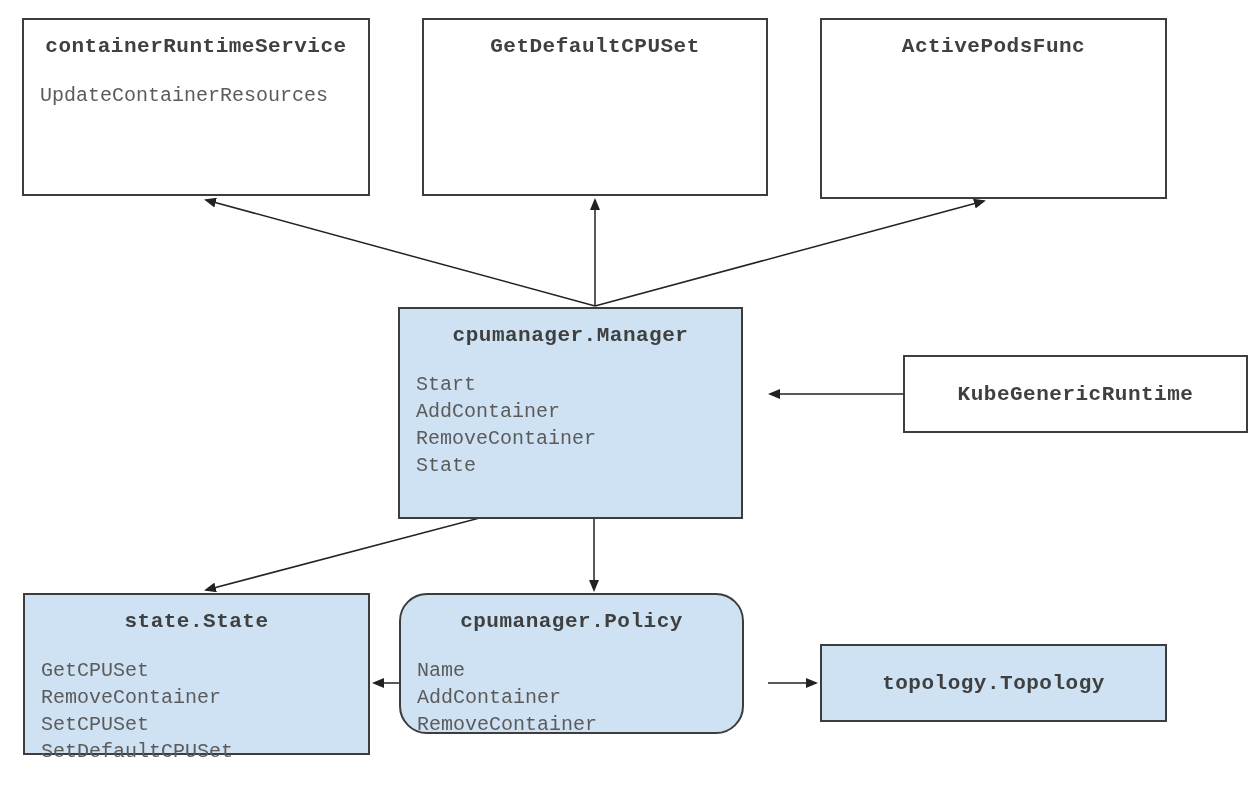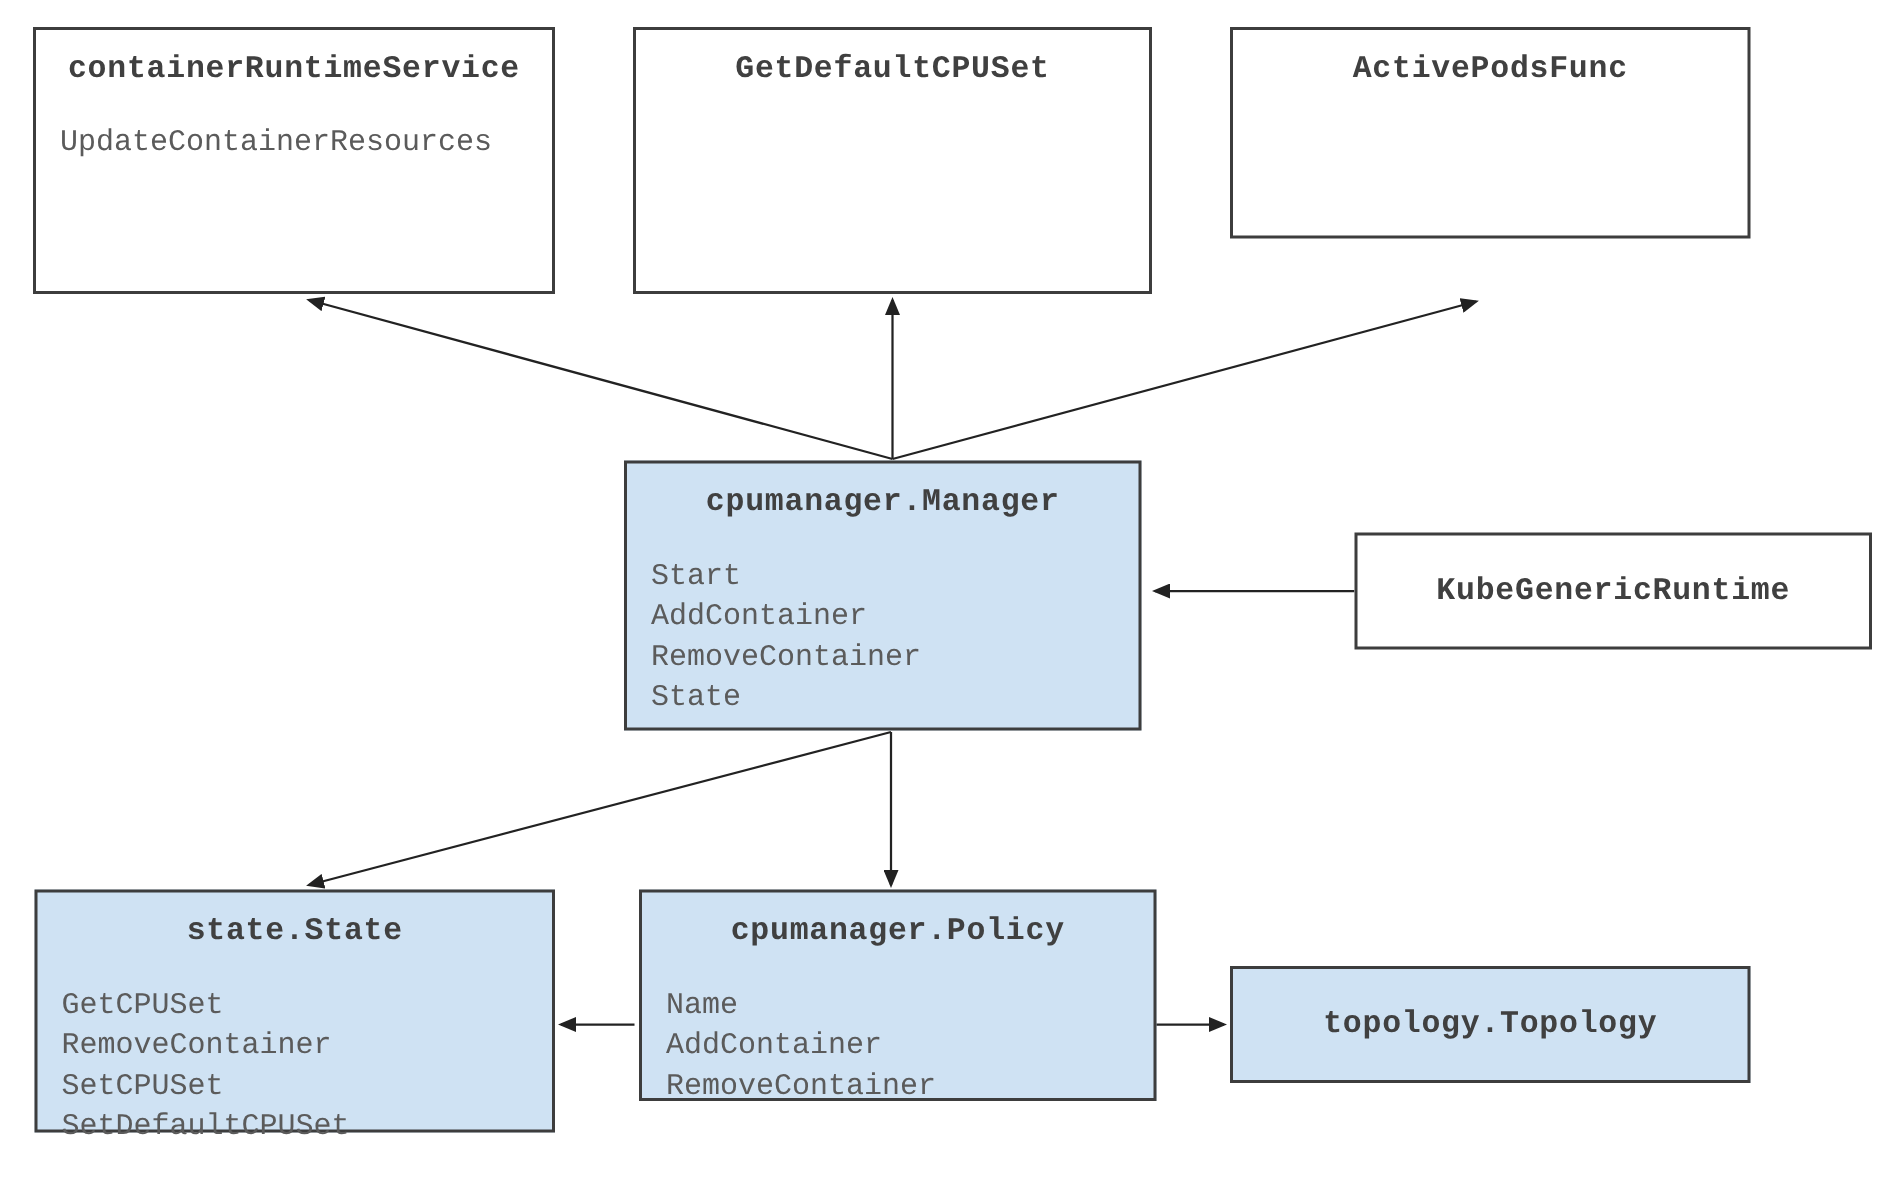--- a/index.html
+++ b/index.html
@@ -45,25 +45,25 @@
   .node.slim {
     display: flex;
     align-items: center;
     justify-content: center;
   }
   .node.slim .title { padding-top: 0; }
 
   
   #box-crs  { left: 22px;  top: 18px;  width: 348px; height: 178px; }
   #box-psp  { left: 422px; top: 18px;  width: 346px; height: 178px; }
-  #box-apf  { left: 820px; top: 18px;  width: 347px; height: 141px; }
-  #box-mgr  { left: 416px; top: 307px; width: 345px; height: 180px; }
+  #box-apf  { left: 820px; top: 18px;  width: 347px; height: 181px; }
+  #box-mgr  { left: 398px; top: 307px; width: 345px; height: 212px; }
   #box-kgr  { left: 903px; top: 355px; width: 345px; height: 78px;  }
   #box-sts  { left: 23px;  top: 593px; width: 347px; height: 162px; }
-  #box-pol  { left: 426px; top: 593px; width: 345px; height: 141px; }
+  #box-pol  { left: 399px; top: 593px; width: 345px; height: 141px; border-radius: 28px; }
   #box-top  { left: 820px; top: 644px; width: 347px; height: 78px;  }
 
   #edges {
     position: absolute;
     left: 0; top: 0;
     width: 1258px;
     height: 788px;
     pointer-events: none;
   }
 </style>

